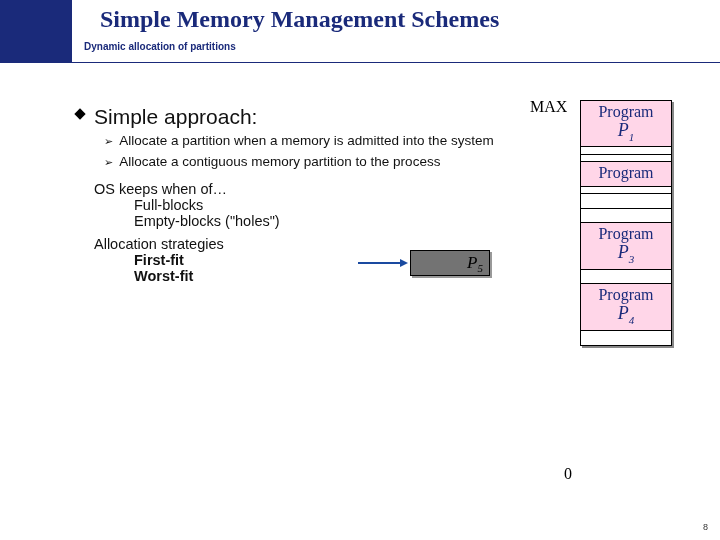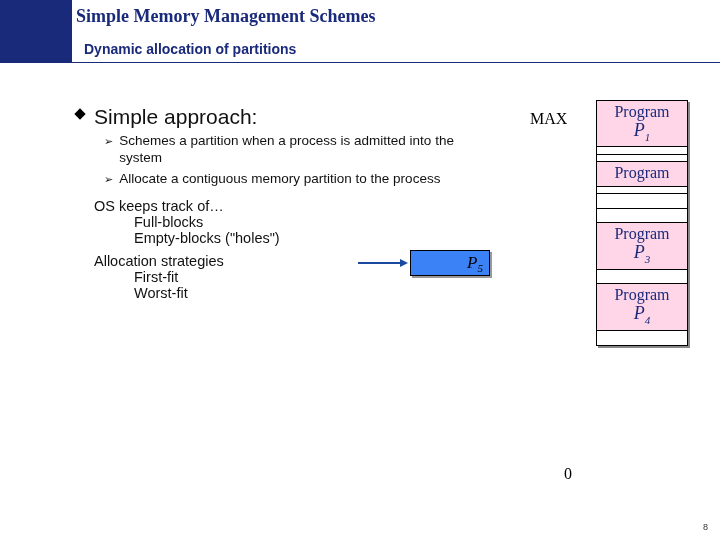--- a/index.html
+++ b/index.html
@@ -1,47 +1,47 @@
 <!DOCTYPE html>
 <html><head>
 <meta charset="utf-8">
 <style>
   * { margin: 0; padding: 0; box-sizing: border-box; }
   body { font-family: Arial, sans-serif; width: 720px; height: 540px; background: #fff; position: relative; }
   .header { position: relative; }
   .title-row { display: flex; }
   .title-block { width: 72px; height: 40px; background: #1a2a7a; }
-  .title-text { padding: 6px 0 0 4px; font-size: 18px; font-weight: bold; color: #1a2a7a; font-family: Georgia, 'Times New Roman', serif; }
+  .title-text { padding: 6px 0 0 28px; font-size: 24px; font-weight: bold; color: #1a2a7a; font-family: Georgia, 'Times New Roman', serif; }
   .sub-row { display: flex; border-bottom: 1.5px solid #1a2a7a; }
   .sub-block { width: 72px; height: 22px; background: #1a2a7a; }
-  .sub-text { padding: 1px 0 0 12px; font-size: 14px; font-weight: bold; color: #1a2a7a; font-family: Arial, sans-serif; }
+  .sub-text { padding: 1px 0 0 12px; font-size: 10px; font-weight: bold; color: #1a2a7a; font-family: Arial, sans-serif; }
   .content { position: absolute; left: 76px; top: 105px; width: 420px; color: #111; }
   .item { display: flex; margin-bottom: 4px; }
   .diamond { display: inline-block; width: 8px; height: 8px; background: #000; transform: rotate(45deg); margin: 5px 10px 0 0; flex-shrink: 0; }
   .item-text { font-size: 21px; }
   .sub-list { margin: 3px 0 8px 28px; }
   .sub-item { display: flex; margin-bottom: 4px; }
   .arrow { font-size: 11px; margin: 2px 6px 0 0; flex-shrink: 0; }
   .sub-item-text { font-size: 13.5px; line-height: 1.25; }
   .track { margin: 10px 0 0 18px; font-family: 'Comic Sans MS', cursive, sans-serif; font-size: 14.5px; }
   .track-line { margin-left: 40px; }
   .strat { margin: 7px 0 0 18px; font-family: 'Comic Sans MS', cursive, sans-serif; font-size: 14.5px; }
-  .strat-line { margin-left: 40px; }
-  .max-label { position: absolute; left: 530px; top: 98px; font-size: 16px; font-family: 'Times New Roman', serif; margin-top: 12px; }
+  .strat-line { margin-left: 40px; font-weight: bold; }
+  .max-label { position: absolute; left: 530px; top: 98px; font-size: 16px; font-family: 'Times New Roman', serif; }
   .zero-label { position: absolute; left: 564px; top: 465px; font-size: 16px; font-family: 'Times New Roman', serif; }
-  .mem-col { position: absolute; left: 596px; top: 100px; width: 92px; }
+  .mem-col { position: absolute; left: 580px; top: 100px; width: 92px; }
   .block { border: 1.5px solid #000; text-align: center; font-family: 'Times New Roman', serif; box-shadow: 2px 2px 0 #888; margin-bottom: -1.5px; }
   .prog { background: #ffd6e8; padding: 3px 0 4px 0; line-height: 1.05; }
   .prog-name { font-size: 16px; color: #1a2a7a; }
   .prog-p { font-size: 18px; font-style: italic; color: #1a2a7a; }
   .sub-n { font-size: 11px; vertical-align: sub; }
   .gap { background: #fff; }
   .gap-s { height: 9px; }
   .gap-m { height: 16px; }
-  .p5-box { position: absolute; left: 410px; top: 250px; width: 80px; height: 26px; border: 1.5px solid #000; box-shadow: 2px 2px 0 #999; background: #3b82f6; text-align: right; padding-right: 6px; font-family: 'Times New Roman', serif; font-style: italic; font-size: 17px; line-height: 24px; }
+  .p5-box { position: absolute; left: 410px; top: 250px; width: 80px; height: 26px; border: 1.5px solid #000; box-shadow: 2px 2px 0 #999; background: #737373; text-align: right; padding-right: 6px; font-family: 'Times New Roman', serif; font-style: italic; font-size: 17px; line-height: 24px; }
   .p5-arrow { position: absolute; left: 358px; top: 263px; width: 50px; height: 2px; }
   .p5-arrow::before { content: ''; position: absolute; left: 0; top: -1px; width: 45px; height: 2px; background: #1a4aa0; }
   .p5-arrow::after { content: ''; position: absolute; right: 0; top: -4px; width: 0; height: 0; border-left: 8px solid #1a4aa0; border-top: 4px solid transparent; border-bottom: 4px solid transparent; }
   .page-num { position: absolute; right: 12px; bottom: 8px; font-size: 9px; color: #333; }
 </style>
 </head>
 <body>
 
 <div class="header">
   <div class="title-row">
@@ -55,29 +55,29 @@
 </div>
 
 <div class="content">
   <div class="item">
     <span class="diamond"></span>
     <span class="item-text">Simple approach:</span>
   </div>
   <div class="sub-list">
     <div class="sub-item">
       <span class="arrow">➢</span>
-      <span class="sub-item-text">Schemes a partition when a process is admitted into the system</span>
+      <span class="sub-item-text">Allocate a partition when a memory is admitted into the system</span>
     </div>
     <div class="sub-item">
       <span class="arrow">➢</span>
       <span class="sub-item-text">Allocate a contiguous memory partition to the process</span>
     </div>
   </div>
   <div class="track">
-    <div>OS keeps track of…</div>
+    <div>OS keeps when of…</div>
     <div class="track-line">Full-blocks</div>
     <div class="track-line">Empty-blocks ("holes")</div>
   </div>
   <div class="strat">
     <div>Allocation strategies</div>
     <div class="strat-line">First-fit</div>
     <div class="strat-line">Worst-fit</div>
   </div>
 </div>
 

